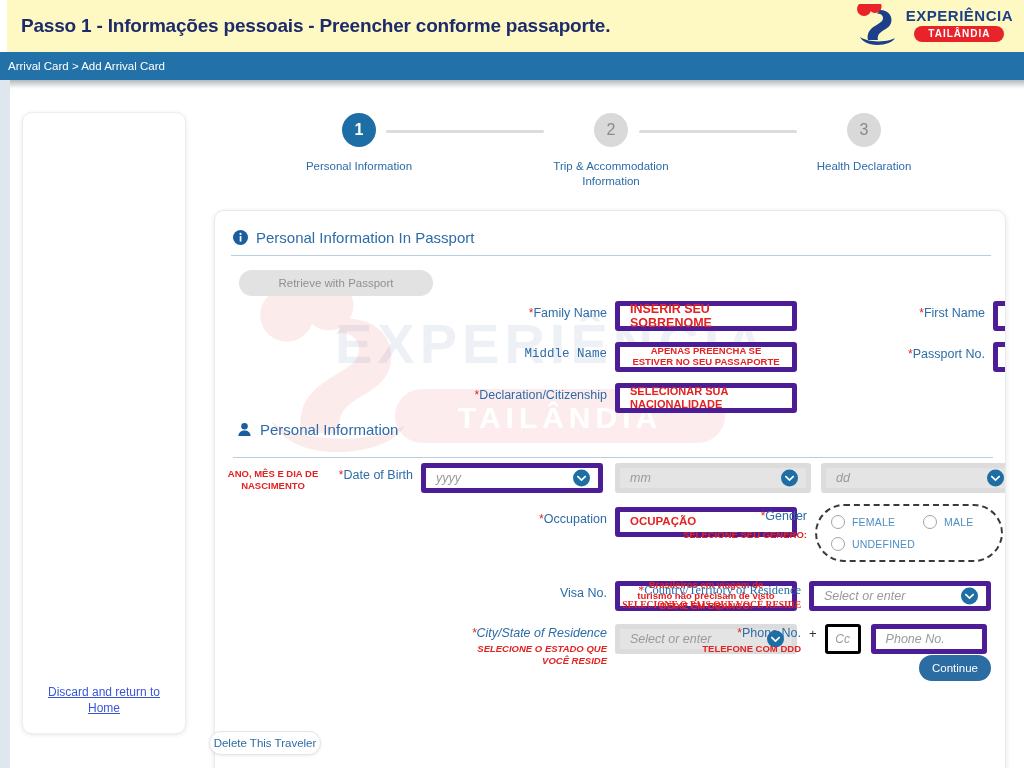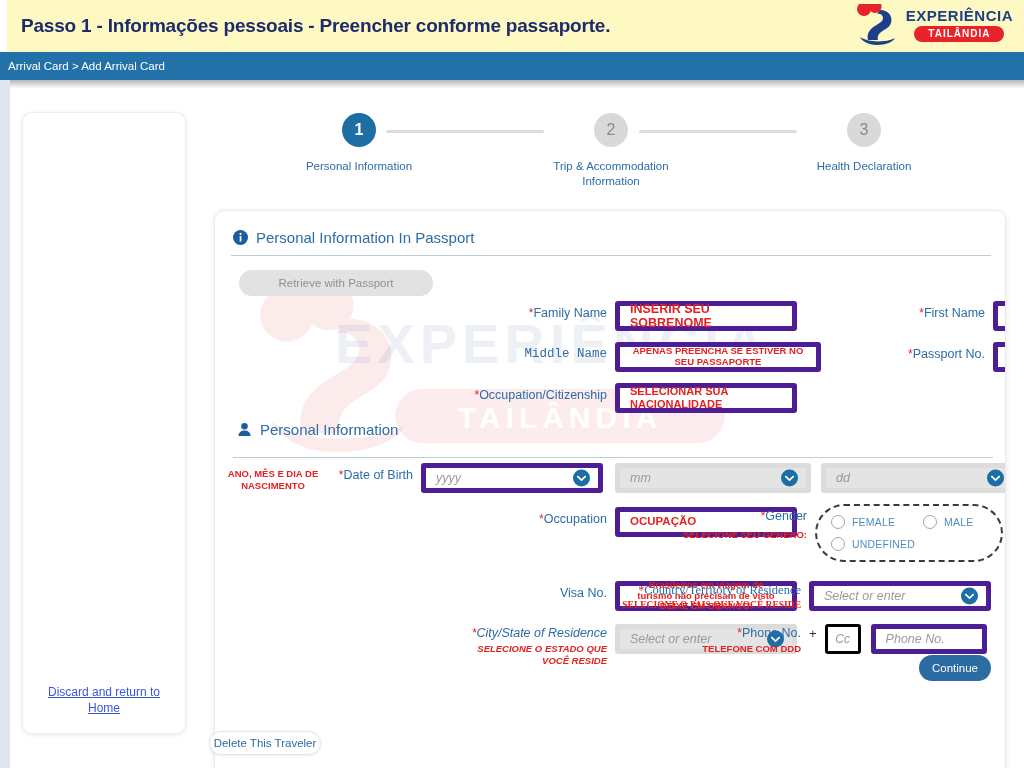--- a/index.html
+++ b/index.html
@@ -417,38 +417,38 @@
             <span class="req">*</span><span>First Name</span>
           </div>
           <div class="fld" style="width:182px; margin-left:8px; justify-content:center;">
             
           </div>
         </div>
 
         
         <div class="row" style="left:288px; top:131px;">
           <div class="lbl" style="width:104px;font-family:Liberation Mono, monospace;">Middle Name</div>
-          <div class="fld" style="width:206px; margin-left:8px; justify-content:center;">
+          <div class="fld" style="width:182px; margin-left:8px; justify-content:center;">
             <span class="redtxt small">APENAS PREENCHA SE ESTIVER NO SEU PASSAPORTE</span>
           </div>
         </div>
 
         <div class="row" style="left:670px; top:131px;">
           <div class="lbl" style="width:100px;">
             <span class="req">*</span><span>Passport No.</span>
           </div>
           <div class="fld" style="width:182px; margin-left:8px; justify-content:center;">
             <span class="redtxt">NÚMERO DO PASSAPORTE</span>
           </div>
         </div>
 
         
         <div class="row" style="left:240px; top:172px;">
           <div class="lbl" style="width:152px;">
-            <span class="req">*</span><span>Occupation/Citizenship</span>
+            <span class="req">*</span><span>Declaration/Citizenship</span>
           </div>
           <div class="fld" style="width:182px; margin-left:8px; justify-content:center;">
             <span class="redtxt" style="font-size:11px;">SELECIONAR SUA NACIONALIDADE</span>
           </div>
         </div>
 
         
         <div class="sec-head" style="position:absolute; left:18px; top:210px;">
           <span class="ico-person">
             <svg width="15" height="15" viewBox="0 0 15 15">

